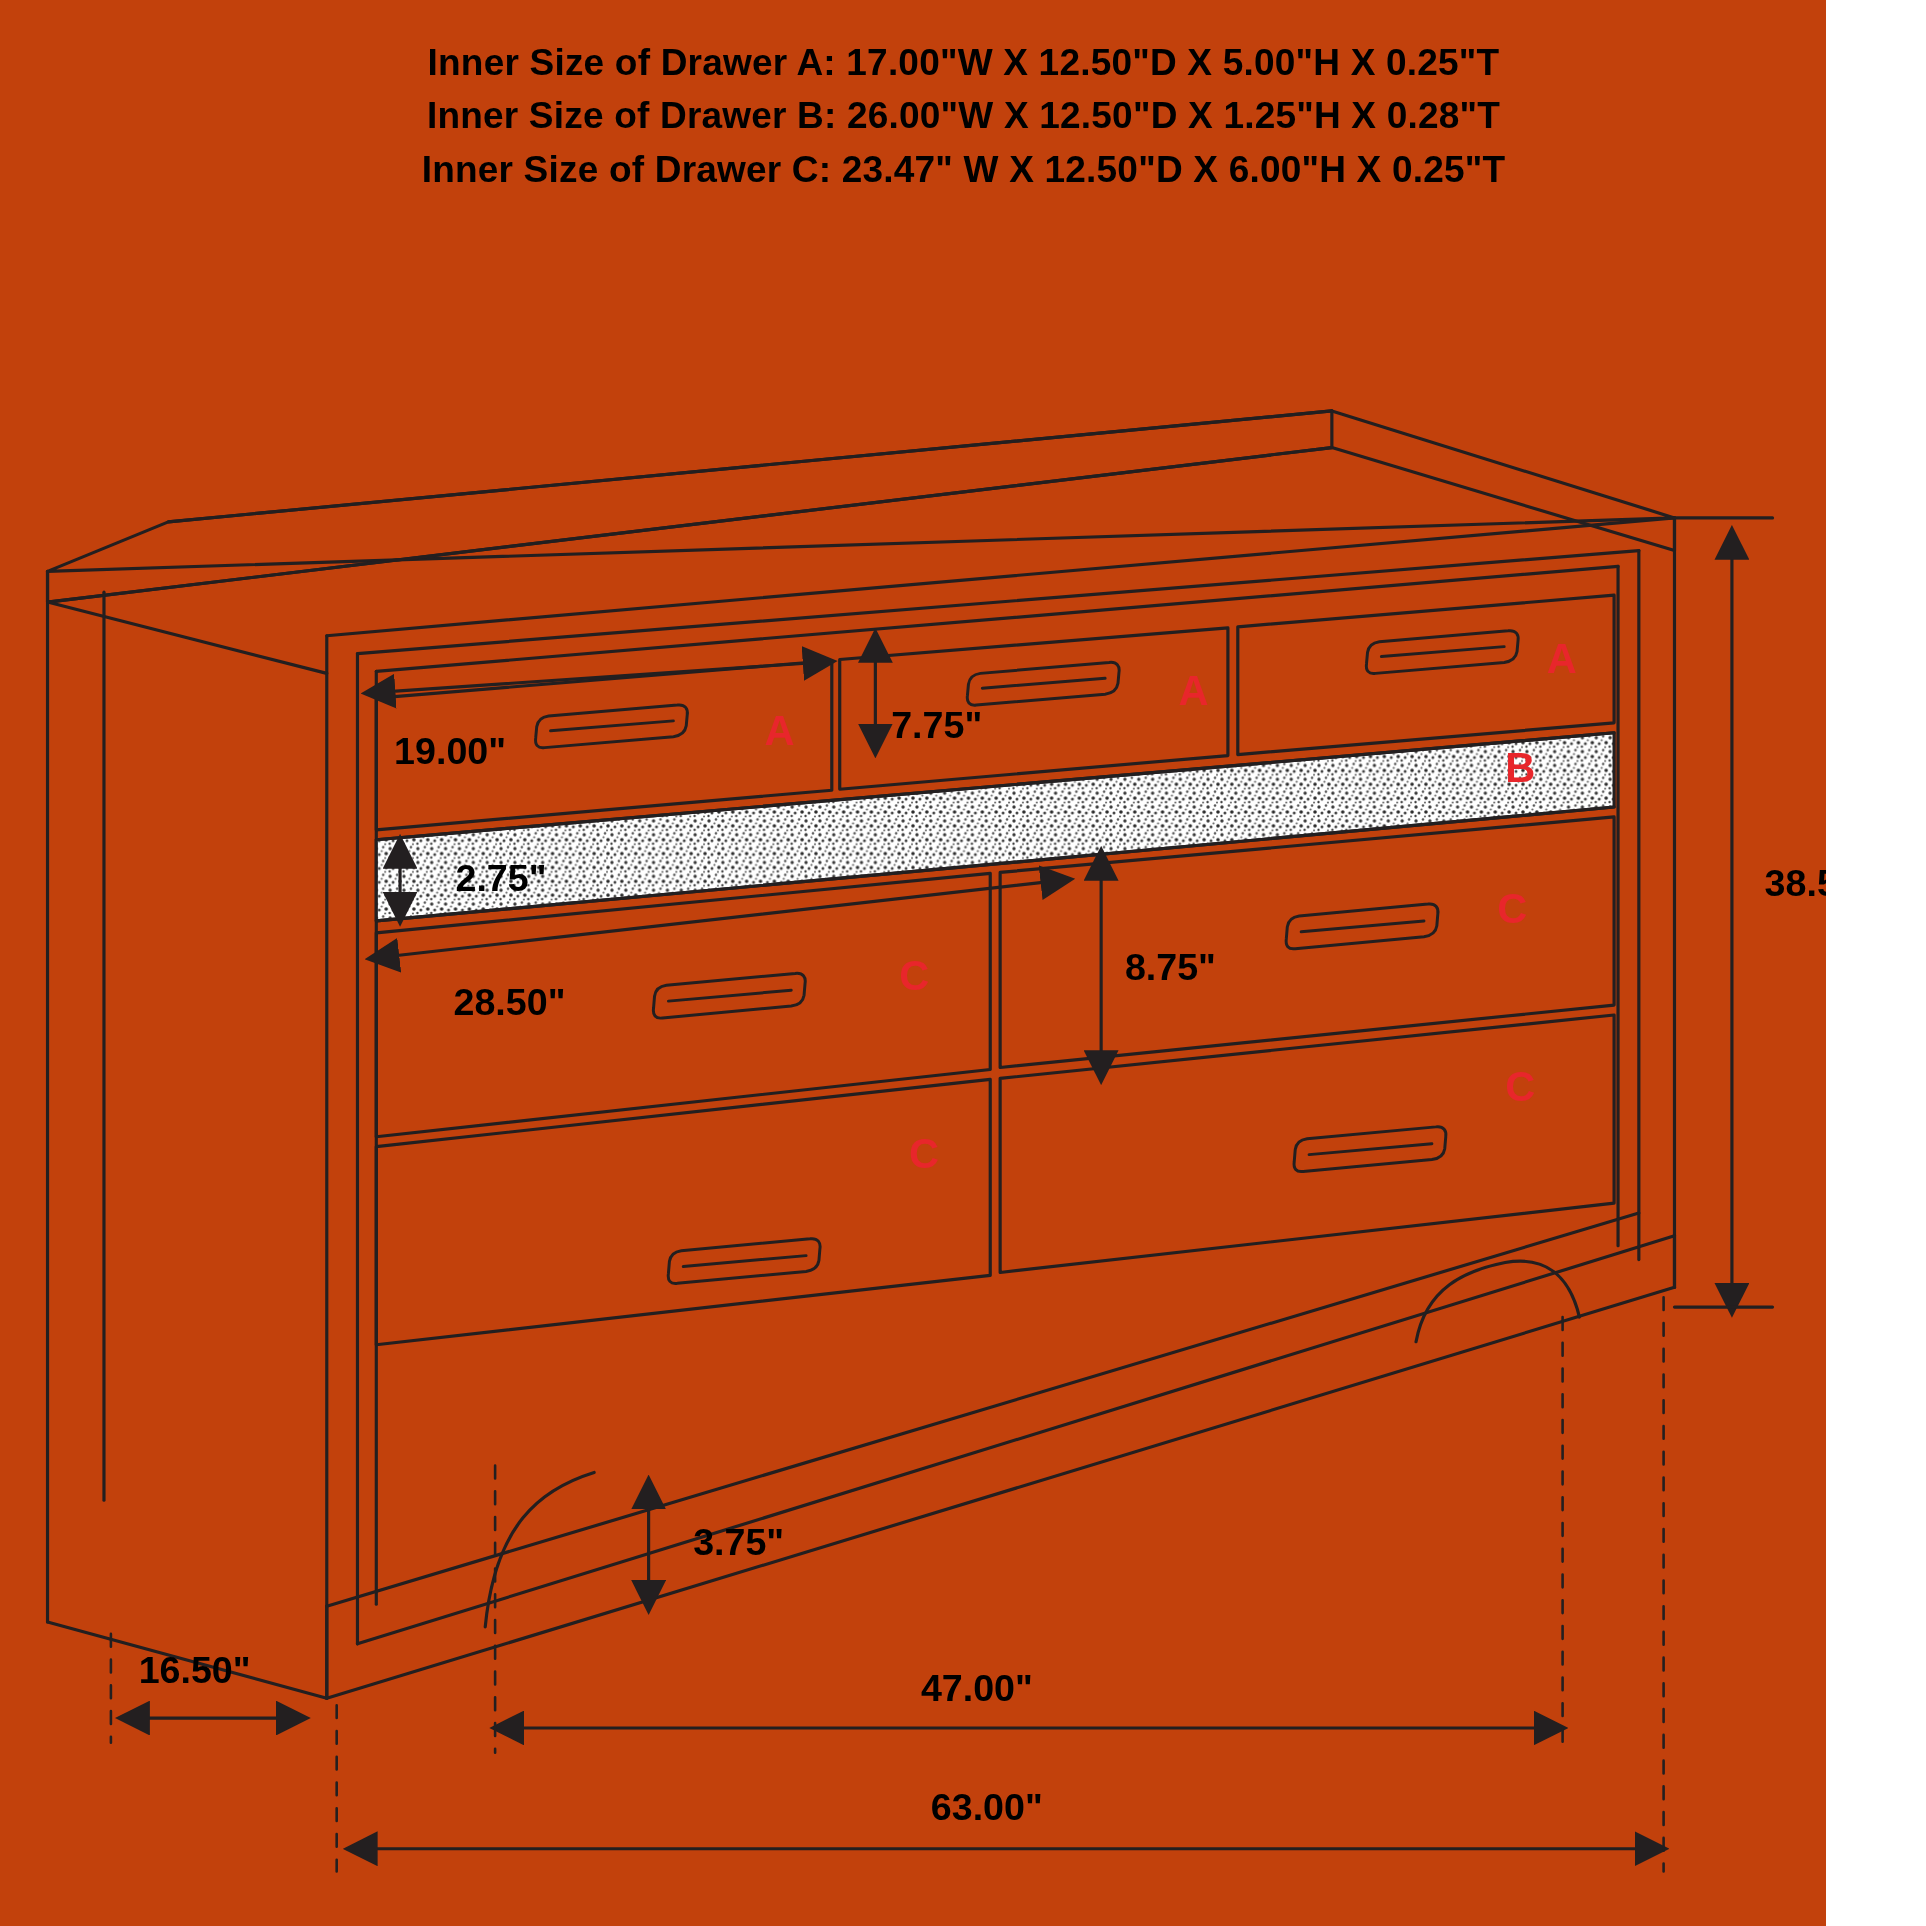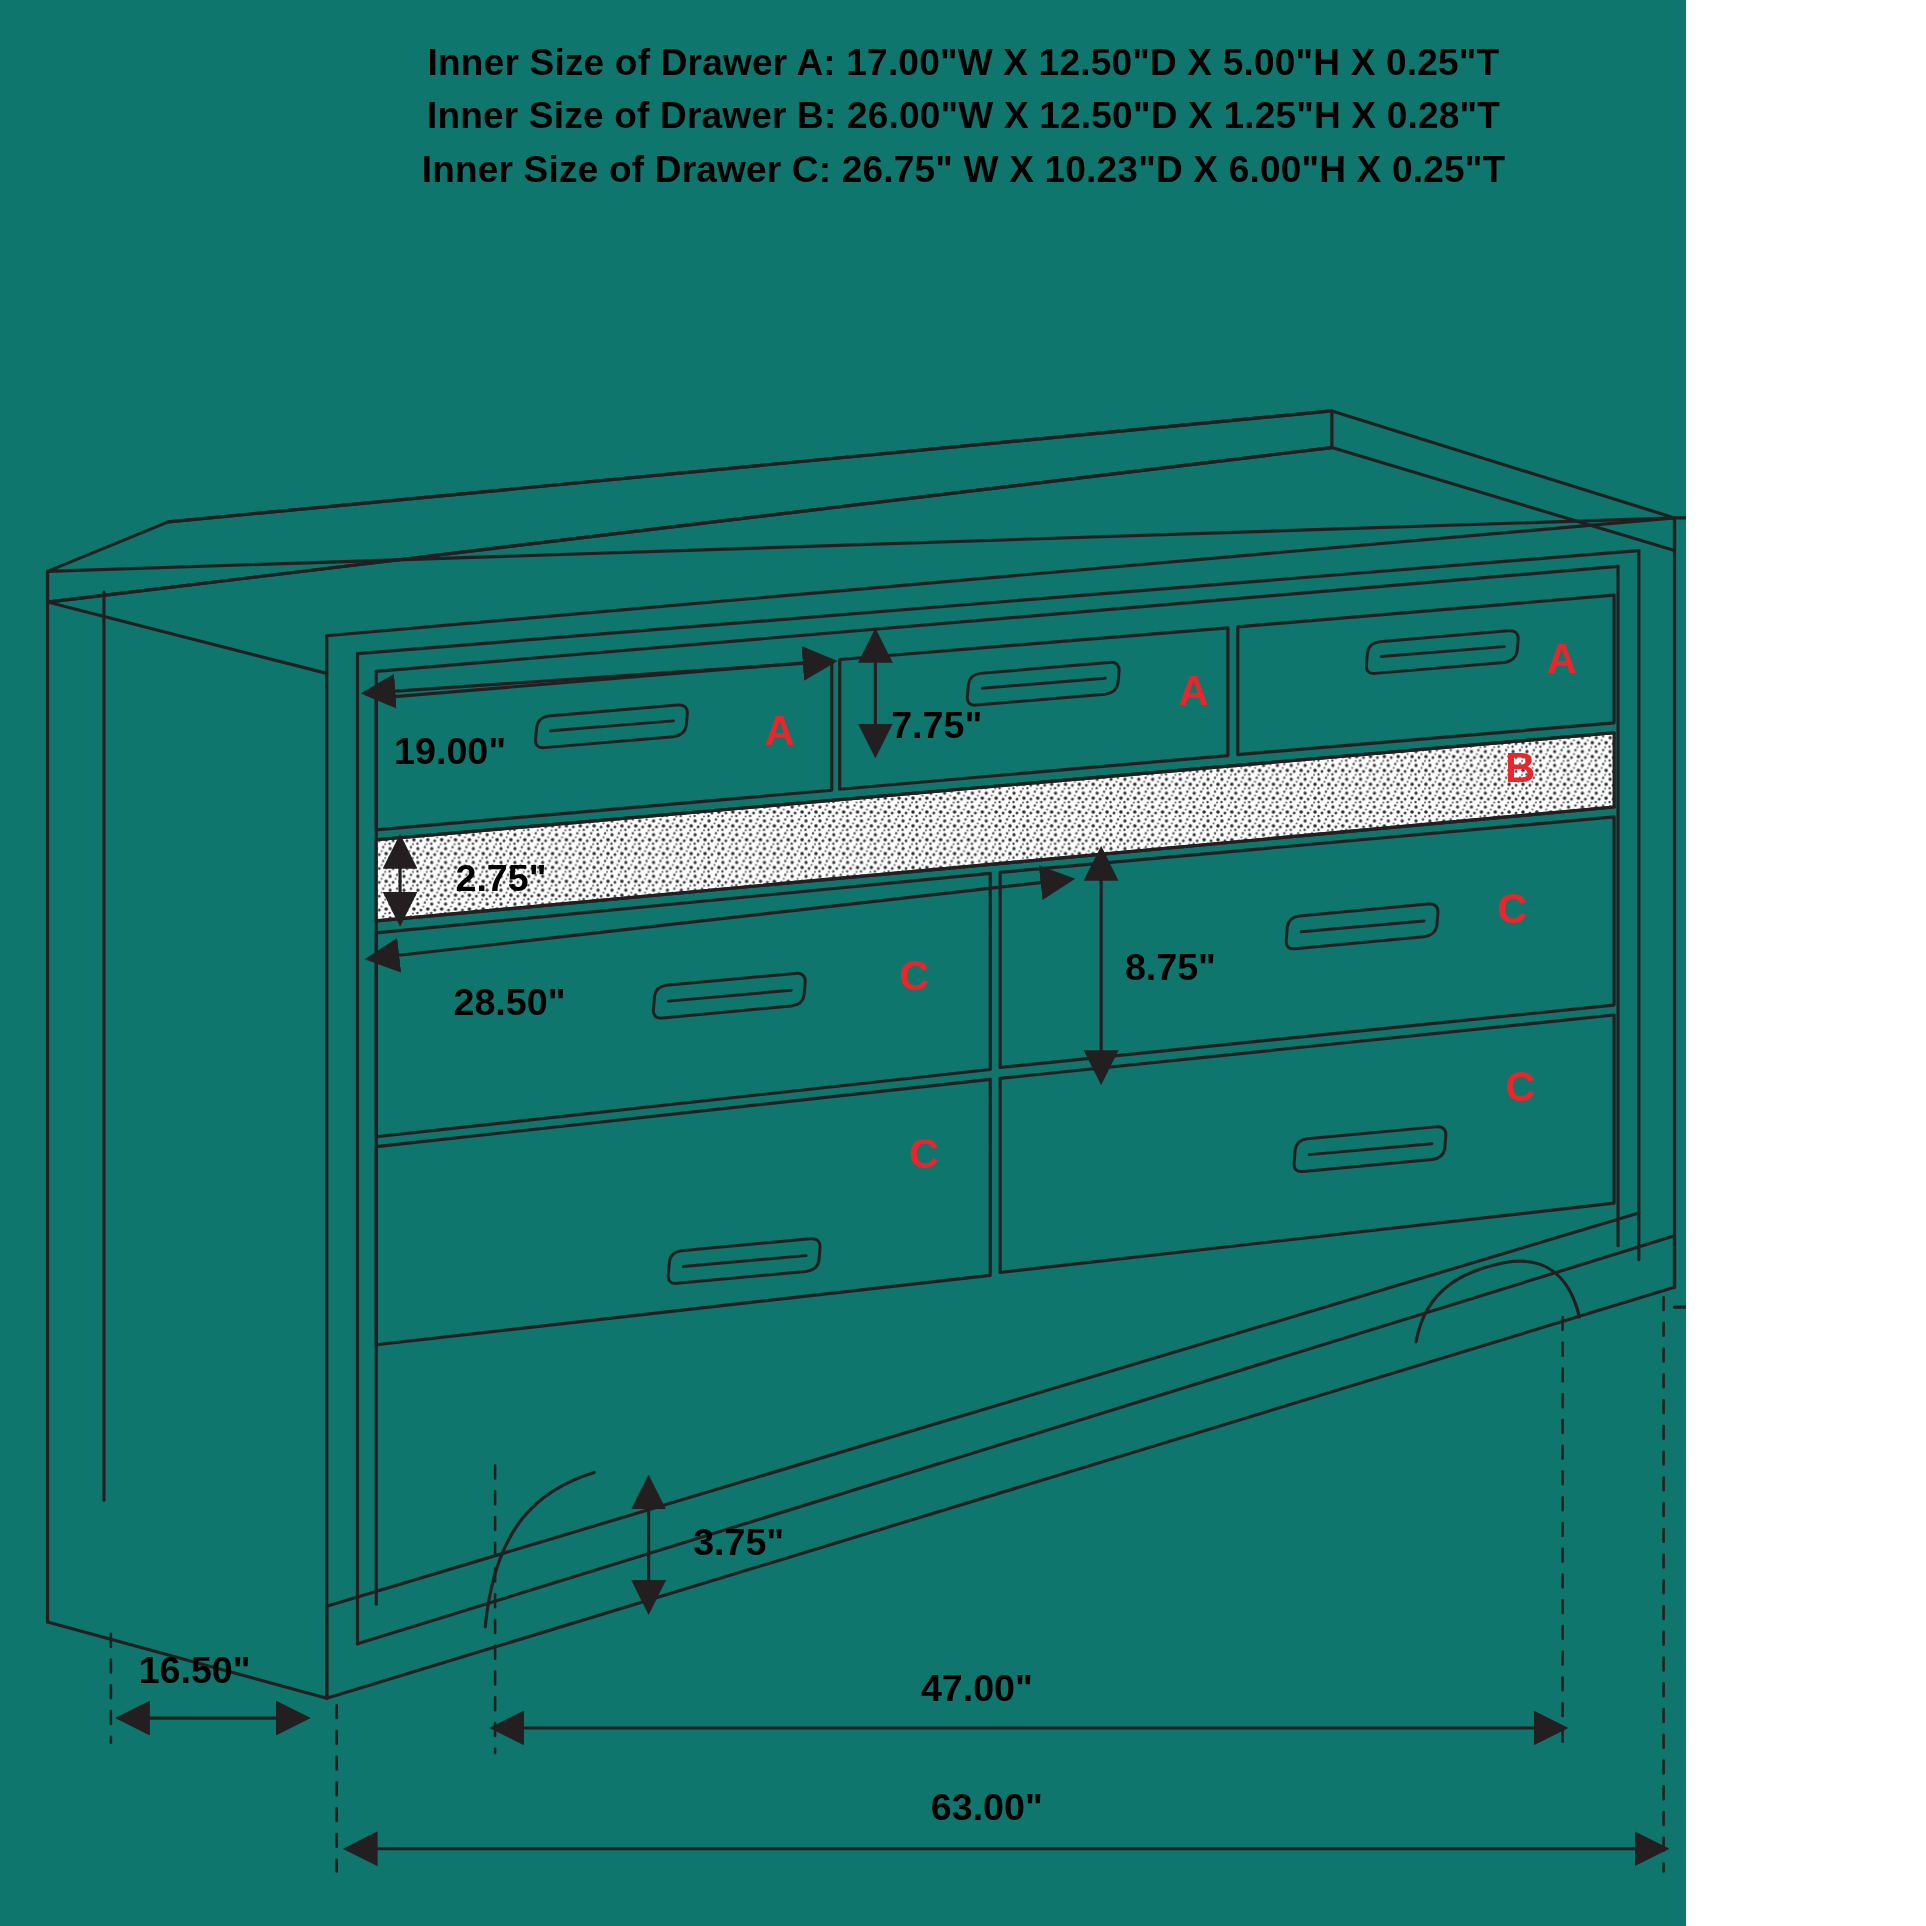--- a/index.html
+++ b/index.html
@@ -2,23 +2,23 @@
 <html><head>
 <meta charset="utf-8">
 <style>
   html, body {
     margin: 0;
     padding: 0;
     background: #ffffff;
   }
   #page {
     position: relative;
-    width: 1686px;
+    width: 1826px;
     height: 1927px;
-    background: #0f766e;
+    background: #c2410c;
     font-family: "Liberation Sans", sans-serif;
     overflow: hidden;
   }
   
   #spec-block {
     position: absolute;
     left: 0;
     top: 36px;
     width: 1927px;
     text-align: center;
@@ -54,21 +54,21 @@
   }
 </style>
 </head>
 <body>
 
 <div id="page">
 
   <div id="spec-block">
     <div class="spec-line">Inner Size of Drawer A: 17.00"W X 12.50"D X 5.00"H X 0.25"T</div>
     <div class="spec-line">Inner Size of Drawer B: 26.00"W X 12.50"D X 1.25"H X 0.28"T</div>
-    <div class="spec-line">Inner Size of Drawer C: 26.75" W X 10.23"D X 6.00"H X 0.25"T</div>
+    <div class="spec-line">Inner Size of Drawer C: 23.47" W X 12.50"D X 6.00"H X 0.25"T</div>
   </div>
 
   <svg id="drawing" viewBox="0 0 1946 1946">
     <defs>
       <marker id="arrHead" viewBox="0 0 12 12" refX="10" refY="6" markerWidth="11" markerHeight="11" orient="auto-start-reverse">
         <path d="M0,0 L12,6 L0,12 z" fill="#231f20"></path>
       </marker>
       <pattern id="glitter" width="14" height="14" patternUnits="userSpaceOnUse">
         <rect width="14" height="14" fill="#ffffff"></rect>
         <circle cx="2" cy="3" r="1.7" fill="#3a3a3a"></circle>

